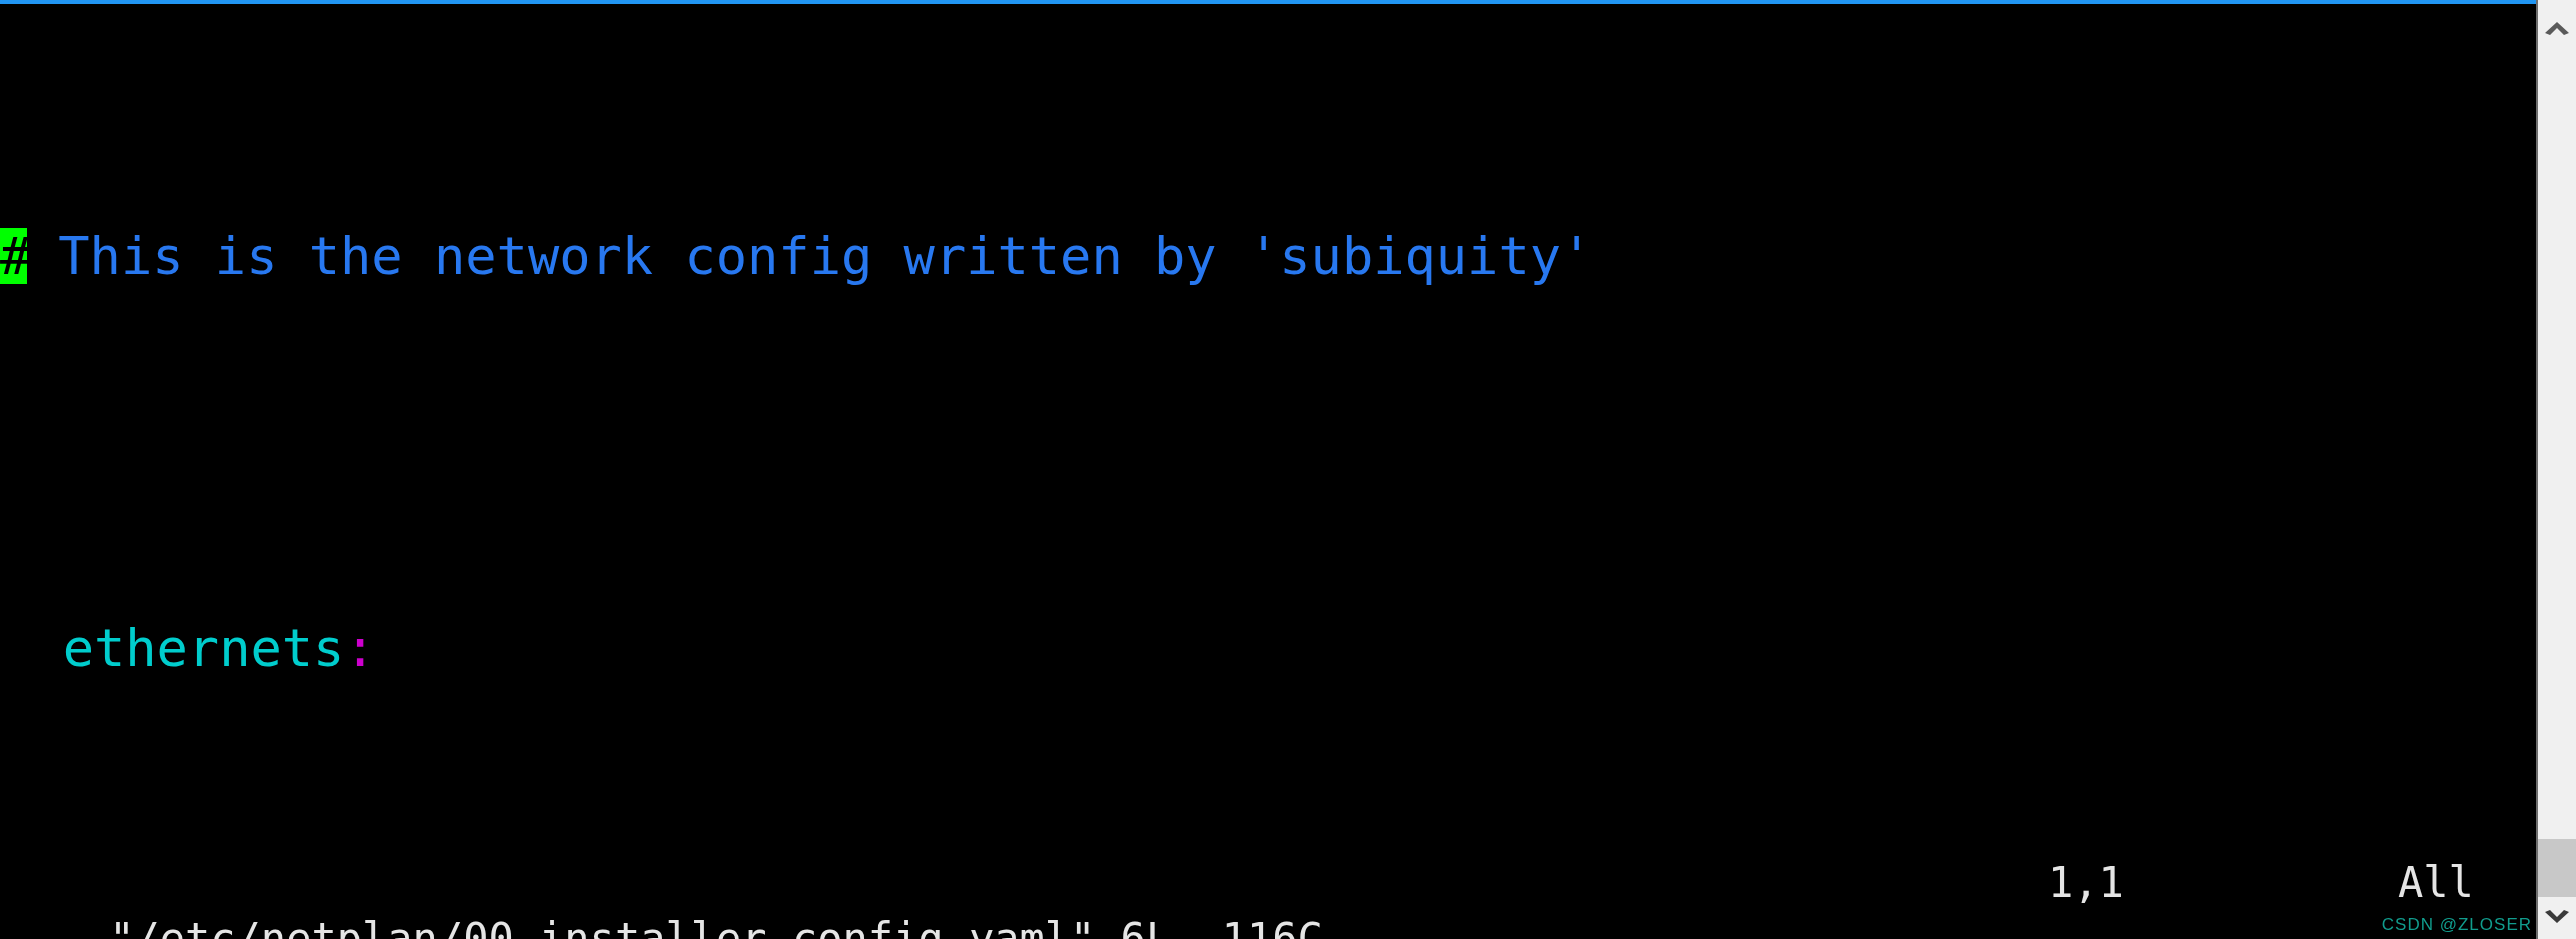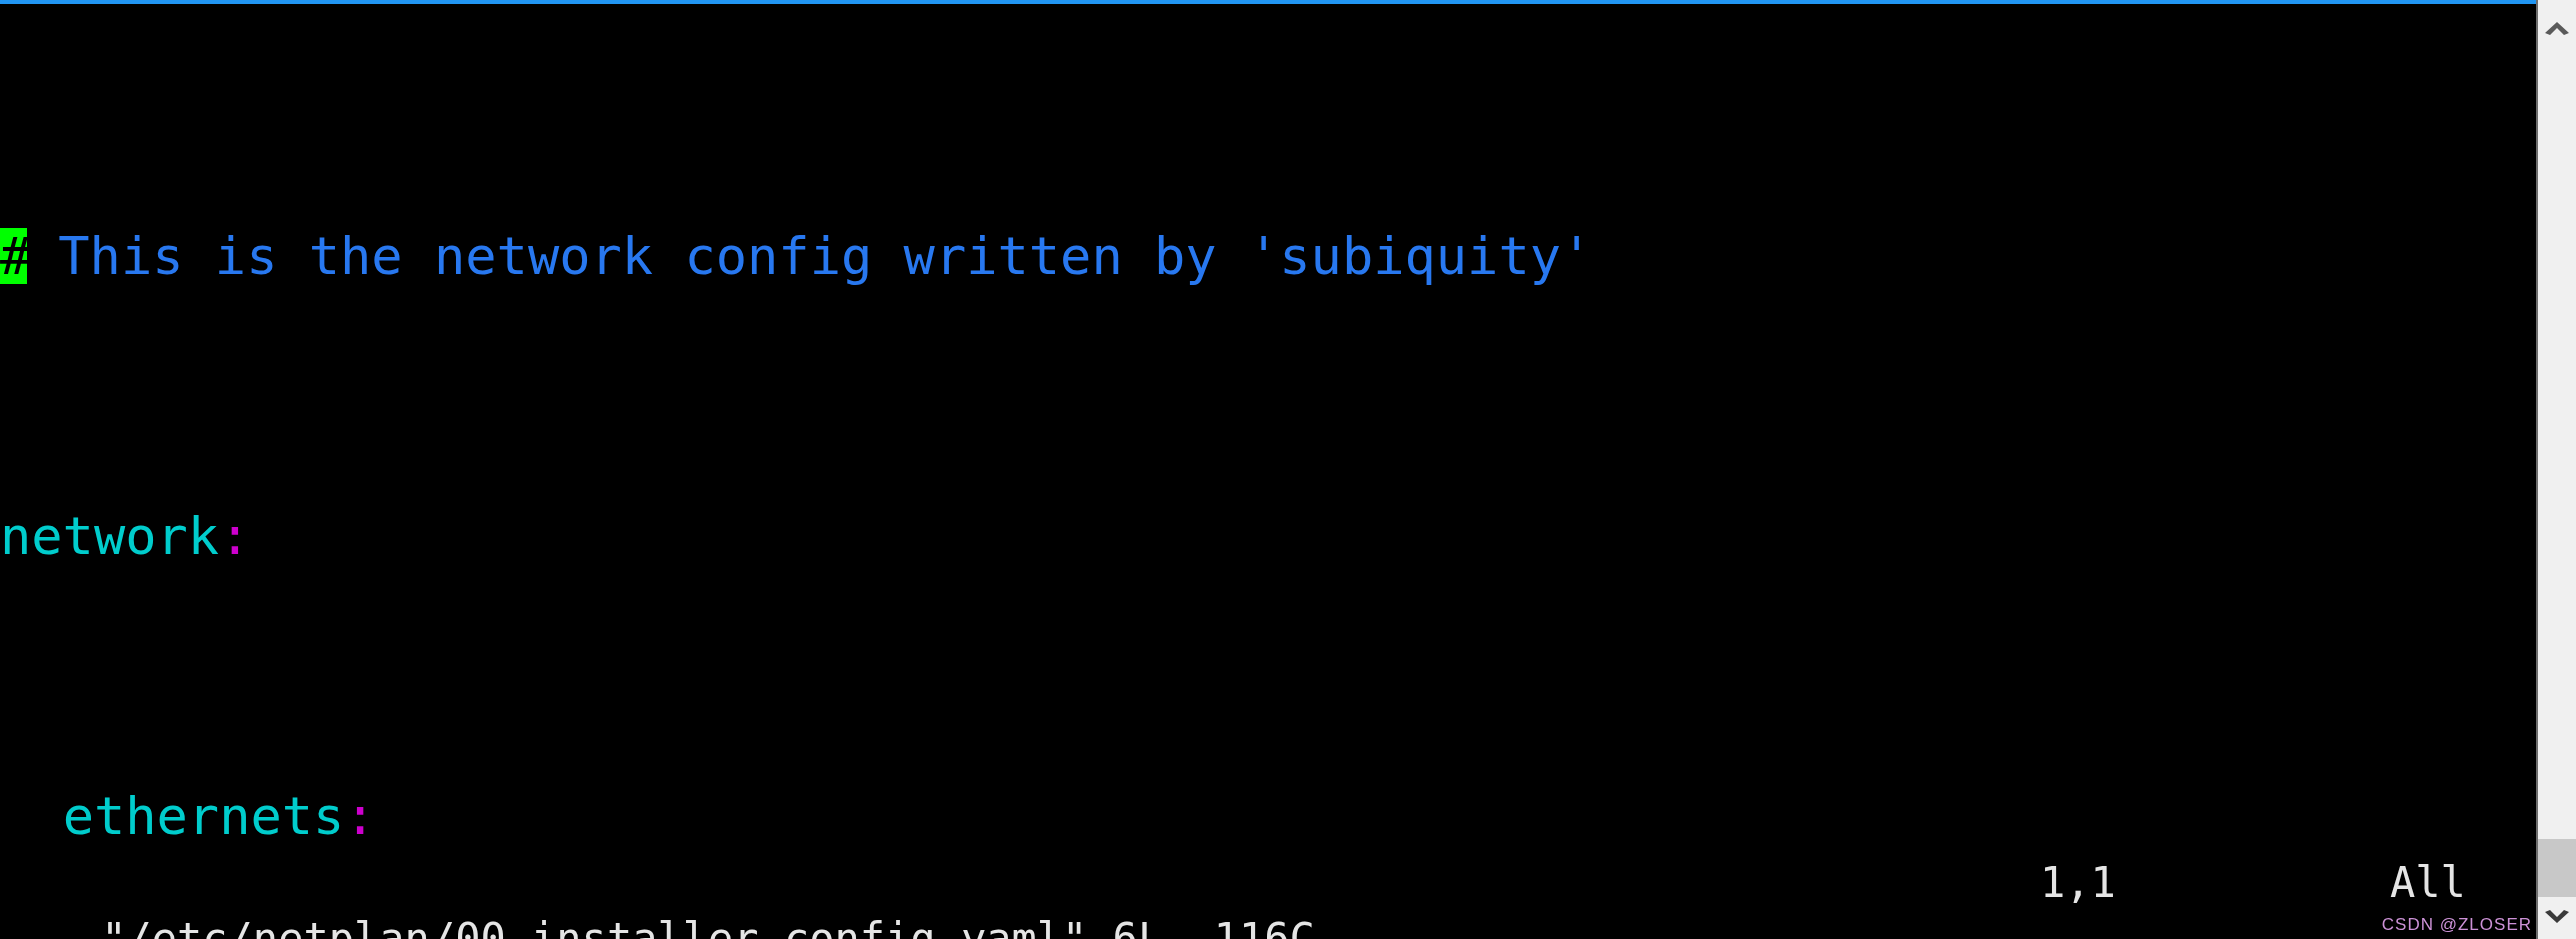--- a/index.html
+++ b/index.html
@@ -75,21 +75,21 @@
     display: inline-block;
     background: #00ff00;
     color: #000000;
     width: 27px;
     text-align: left;
   }
 
   
   .status-line {
     position: absolute;
-    left: 0;
+    left: 8px;
     bottom: 28px;
     width: 2324px;
     height: 56px;
     line-height: 56px;
     white-space: pre;
     color: #e5e5e5;
     font-size: 42px;
     font-family: "DejaVu Sans Mono", "Liberation Mono", monospace;
   }
   .status-file { color: #e5e5e5; }
@@ -139,21 +139,21 @@
   .sb-thumb.bottom {
     bottom: 42px;
     height: 58px;
   }
 
   
   .watermark {
     position: absolute;
     right: 44px;
     bottom: 4px;
-    color: #f0abfc;
+    color: #14b8a6;
     font-family: "Liberation Sans", sans-serif;
     font-size: 17px;
     letter-spacing: 1px;
     z-index: 9;
     opacity: 0.85;
   }
 </style>
 </head>
 <body>
 
@@ -161,21 +161,20 @@
 
   <div class="top-border"></div>
 
   <div class="terminal">
     <div class="buffer">
 
       
       <div class="line"><span class="cursor-block">#</span><span class="tok-comment"> This is the network config written by 'subiquity'</span></div>
 
       
-      <div class="line"><span class="tok-plain"></span><span class="tok-key">network</span><span class="tok-colon">:</span><span class="tok-value"></span></div>
 
       
       <div class="line"><span class="tok-plain">  </span><span class="tok-key">ethernets</span><span class="tok-colon">:</span><span class="tok-value"></span></div>
 
       
       
 
       
       
 

